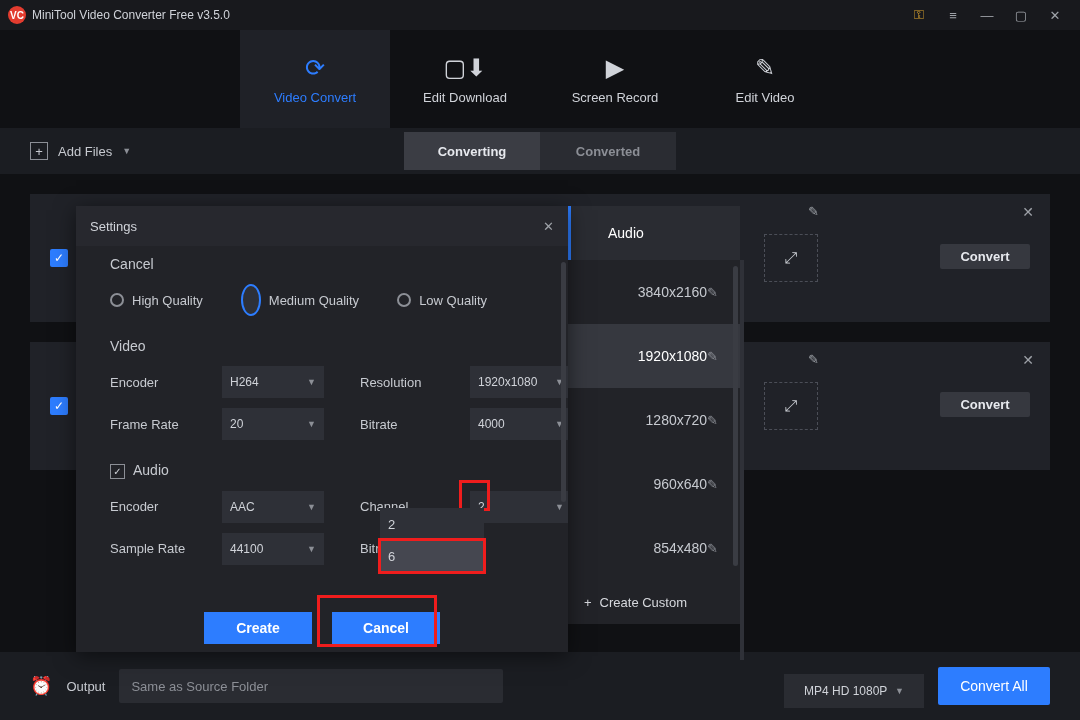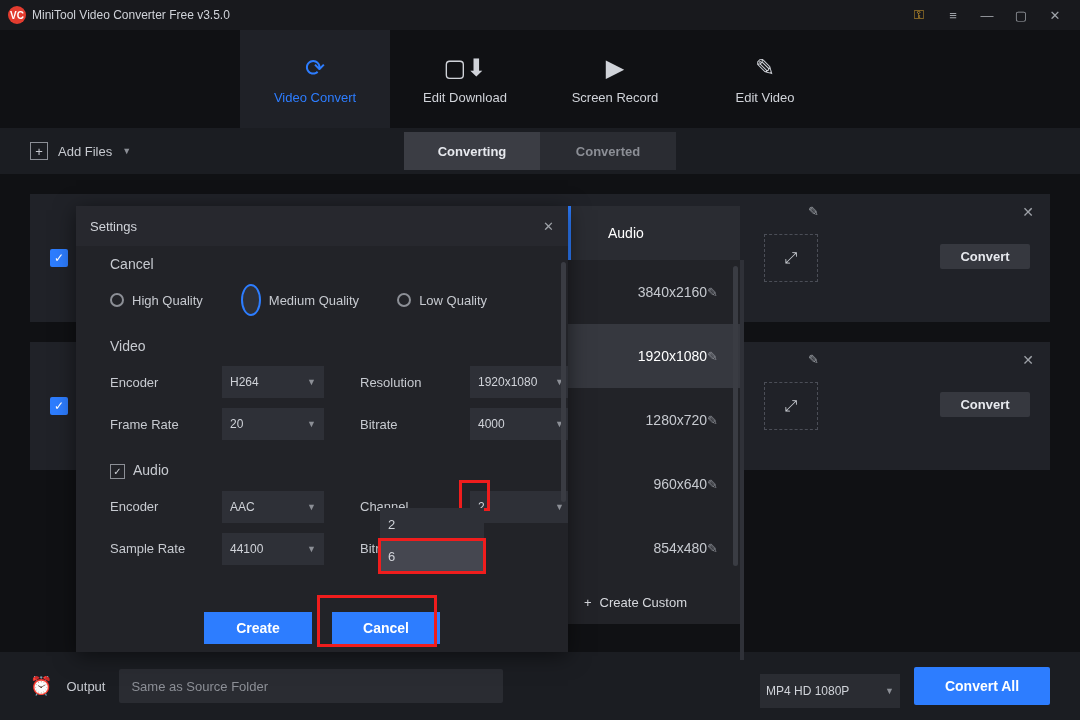--- a/index.html
+++ b/index.html
@@ -32,22 +32,22 @@
 .file-close { position: absolute; top: 10px; right: 16px; color: #9ea2a8; font-size: 14px; }
 .file-title { position: absolute; top: 10px; left: 552px; color: #d0d3d9; font-size: 13px; }
 .file-edit { position: absolute; top: 10px; left: 778px; color: #9ea2a8; font-size: 13px; }
 .dashed-box { position: absolute; left: 734px; top: 40px; width: 54px; height: 48px; border: 1px dashed #4b4e57; display: flex; align-items: center; justify-content: center; color: #c7cad0; font-size: 16px; }
 .convert-btn { position: absolute; right: 20px; top: 50px; width: 90px; height: 25px; background: #36383f; color: #e7e9ee; display: flex; align-items: center; justify-content: center; font-size: 13px; font-weight: 600; border-radius: 2px; }
 
 
 .bottom-bar { position: absolute; bottom: 0; left: 0; right: 0; height: 68px; background: #1b1d22; display: flex; align-items: center; padding: 0 30px; gap: 14px; }
 .bottom-bar .lbl { font-size: 13px; color: #c7cad0; }
 .output-sel { width: 384px; height: 34px; background: #2a2c32; border-radius: 2px; display: flex; align-items: center; padding: 0 12px; color: #8c8f96; font-size: 13px; text-align: center; }
-.format-sel { width: 140px; height: 34px; background: #2a2c32; display: flex; align-items: center; justify-content: space-between; padding: 0 6px; color: #d0d3d9; font-size: 12px; margin-left: auto; margin-top: 9px; }
-.convert-all { width: 136px; height: 38px; background: #2d7dff; color: #fff; display: flex; align-items: center; justify-content: center; font-size: 14px; font-weight: 700; border-radius: 2px; }
+.format-sel { width: 140px; height: 34px; background: #2a2c32; display: flex; align-items: center; justify-content: space-between; padding: 0 20px; color: #d0d3d9; font-size: 12px; margin-left: auto; margin-top: 9px; }
+.convert-all { width: 112px; height: 38px; background: #2d7dff; color: #fff; display: flex; align-items: center; justify-content: center; font-size: 14px; font-weight: 400; border-radius: 2px; }
 
 
 .modal { position: absolute; left: 76px; top: 206px; width: 492px; height: 446px; background: #222328; box-shadow: 0 4px 20px rgba(0,0,0,.5); z-index: 50; }
 .modal-hd { height: 40px; display: flex; align-items: center; padding: 0 14px; font-size: 13px; color: #d0d3d9; background: #27282e; }
 .modal-close-x { margin-left: auto; font-size: 13px; color: #9ea2a8; }
 .modal-body { padding: 10px 34px 0 34px; height: 358px; position: relative; overflow: hidden; }
 .section-title { font-size: 14px; color: #c7cad0; margin-bottom: 12px; }
 .radio-row { display: flex; gap: 38px; margin-bottom: 22px; }
 .radio-item { display: flex; align-items: center; gap: 8px; font-size: 13px; color: #c7cad0; }
 .rcircle { width: 14px; height: 14px; border: 2px solid #8c8f96; border-radius: 50%; display: flex; align-items: center; justify-content: center; }

